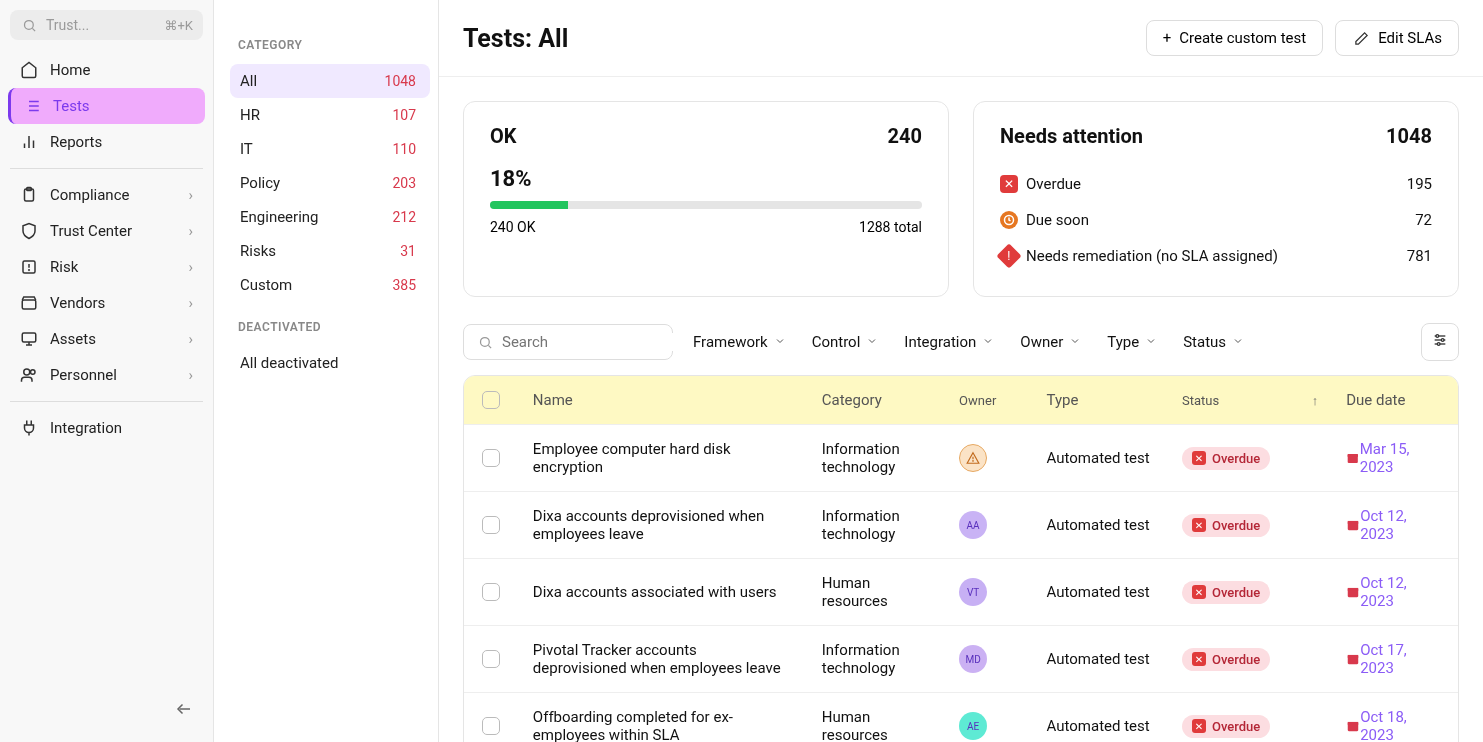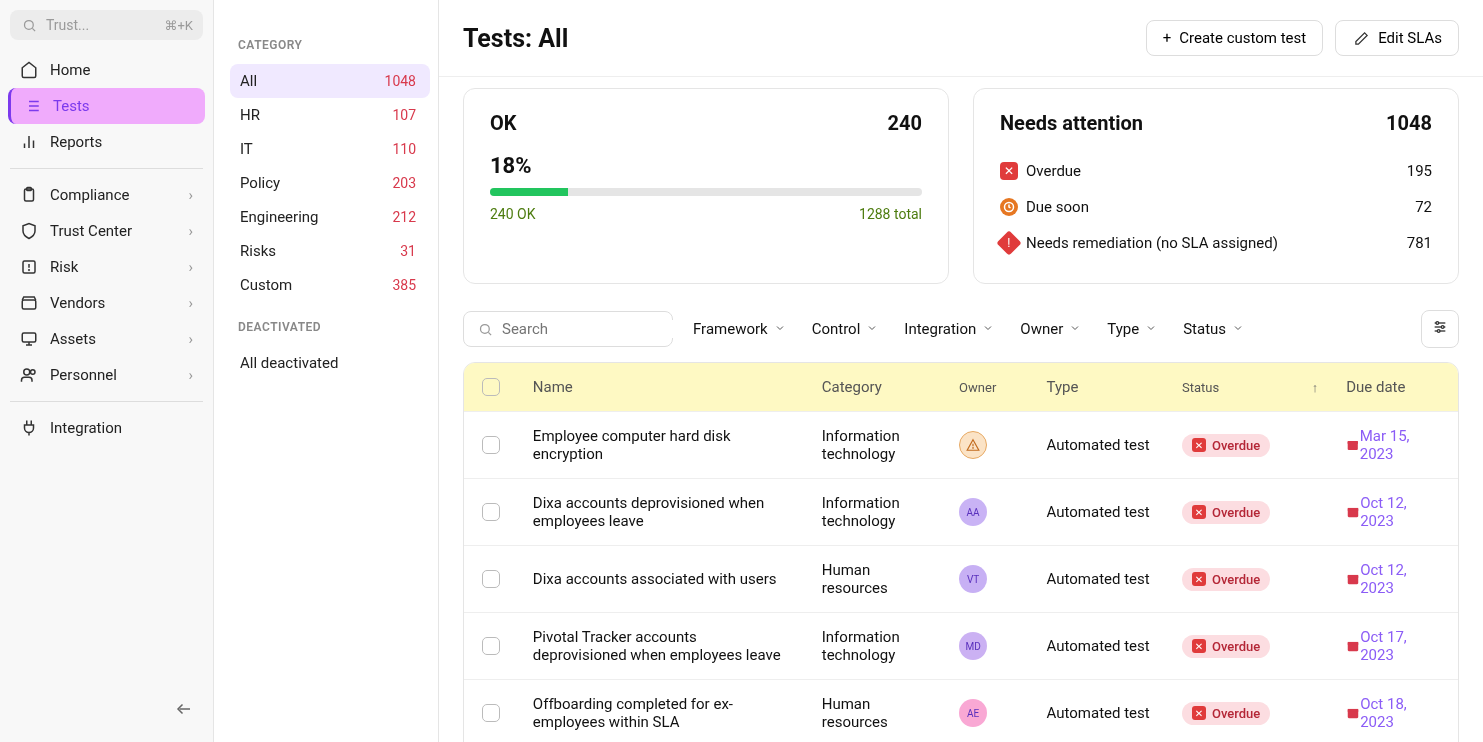--- a/index.html
+++ b/index.html
@@ -24,28 +24,28 @@
 .cat-count{margin-left:auto;color:#d8394c;font-size:14px}
 
 
 .main{flex:1;display:flex;flex-direction:column;overflow:hidden}
 .topbar{display:flex;align-items:center;padding:20px 24px;border-bottom:1px solid #eee}
 .page-title{font-size:25px;font-weight:700}
 .topbar .actions{margin-left:auto;display:flex;gap:12px}
 .btn{border:1px solid #ddd;background:#fff;border-radius:8px;padding:8px 16px;font-size:15px;display:flex;align-items:center;gap:8px;cursor:pointer}
 
 .content{flex:1;overflow:auto;padding:0 24px 24px 24px}
-.cards{display:flex;gap:24px;margin-top:11px}
+.cards{display:flex;gap:24px;margin-top:24px}
 .card{flex:1;border:1px solid #e5e5e5;border-radius:12px;padding:22px 26px}
 .card-head{display:flex;align-items:center;font-size:20px;font-weight:700;margin-bottom:18px}
 .card-head .num{margin-left:auto}
 .pct{font-size:22px;font-weight:700;margin-bottom:10px}
 .bar{height:8px;background:#e5e5e5;border-radius:4px;overflow:hidden}
 .bar .fill{height:100%;background:#22c55e}
-.bar-labels{display:flex;justify-content:space-between;margin-top:10px;color:#4d7c0f;font-size:14px}
+.bar-labels{display:flex;justify-content:space-between;margin-top:10px;color:#000000;font-size:14px}
 .att-row{display:flex;align-items:center;padding:9px 0;font-size:15px}
 .att-row .val{margin-left:auto}
 .att-row .ic{width:18px;height:18px;margin-right:8px;border-radius:3px;display:inline-flex;align-items:center;justify-content:center;font-size:12px;color:#fff}
 .ic.overdue{background:#e03b3b;border-radius:4px}
 .ic.duesoon{background:#e67722;border-radius:50%}
 .ic.remed{background:#e03b3b;transform:rotate(45deg);border-radius:3px}
 
 
 .filters{display:flex;align-items:center;gap:20px;margin:26px 0 0 0}
 .search-input{border:1px solid #ddd;border-radius:8px;padding:8px 12px;display:flex;align-items:center;gap:8px;width:210px;color:#888}
@@ -466,21 +466,21 @@
               <span>Oct 17, 2023</span>
             </div>
           </div>
           <div class="row">
             <div class="col-check">
               <div class="checkbox"></div>
             </div>
             <div class="col-name">Offboarding completed for ex-employees within SLA</div>
             <div class="col-cat">Human resources</div>
             <div class="col-owner">
-              <div class="avatar" style="background:#f9a8d4;color:#5930bd">AE</div>
+              <div class="avatar" style="background:#5eead4;color:#5930bd">AE</div>
             </div>
             <div class="col-type">Automated test</div>
             <div class="col-status"><span class="badge"><span class="sq">✕</span>Overdue</span></div>
             <div class="col-due due">
               <svg width="14" height="14" viewBox="0 0 24 24" fill="#d8394c">
                 <rect x="3" y="5" width="18" height="16" rx="2"></rect>
                 <rect x="3" y="5" width="18" height="5" fill="#d8394c"></rect>
               </svg>
               <span>Oct 18, 2023</span>
             </div>

